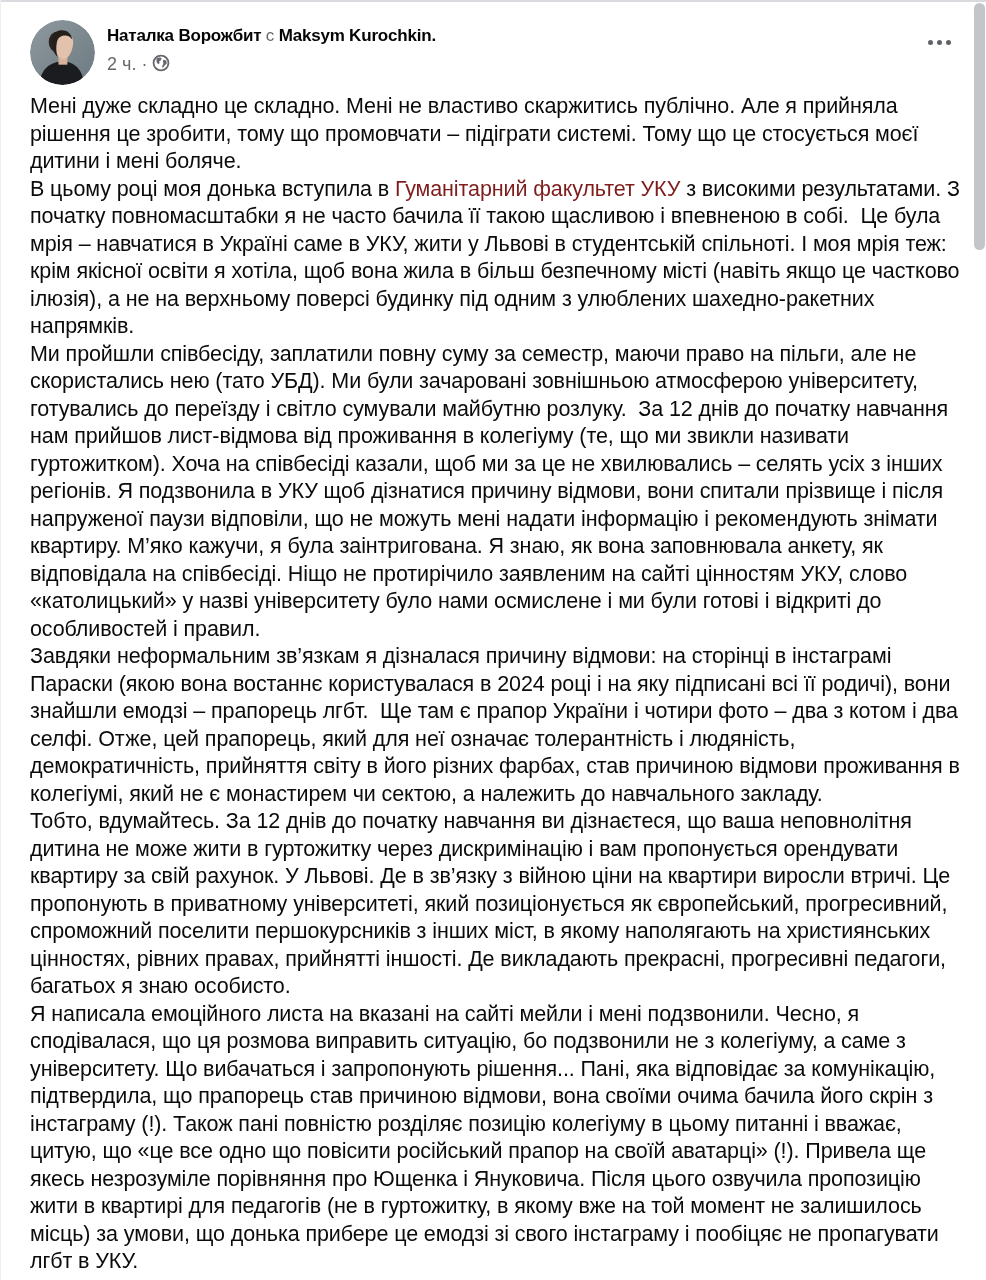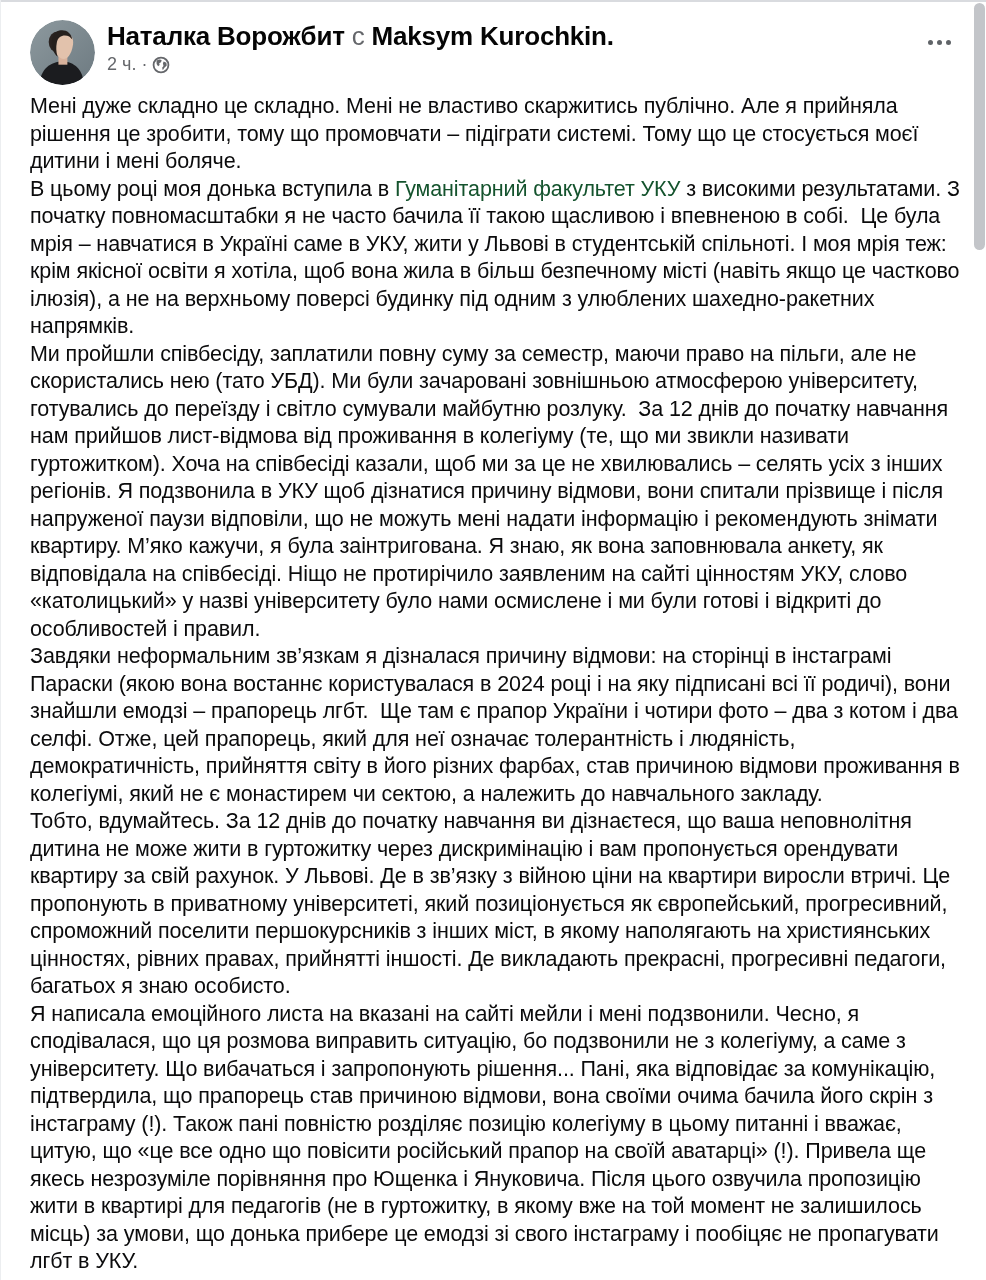--- a/index.html
+++ b/index.html
@@ -28,49 +28,49 @@
     position: relative;
     padding: 20px 30px 0 30px;
     display: flex; align-items: flex-start;
   }
   .avatar {
     width: 65px; height: 65px; border-radius: 50%;
     overflow: hidden; flex: 0 0 auto; cursor: pointer;
   }
   .header-text { margin-left: 12px; padding-top: 2px; }
   .name-line {
-    font-size: 26px; line-height: 28px; color: #050505;
+    font-size: 17px; line-height: 28px; color: #050505;
     font-weight: bold; letter-spacing: -0.2px;
   }
   .name-line .connector { font-weight: normal; color: #65676b; }
   .name-line .suffix { font-weight: bold; color: #050505; }
   .name-line .author, .name-line .co-author { cursor: pointer; }
   .meta-line {
     margin-top: 4px;
-    display: flex; align-items: center; gap: 5px;
+    display: flex; align-items: flex-start; gap: 5px;
     font-size: 18px; color: #65676b;
   }
   .meta-line .timestamp { cursor: pointer; }
   .more-button {
     position: absolute; top: 34px; right: 29px;
     display: flex; gap: 4px; padding: 6px; cursor: pointer;
   }
   .more-button i {
     width: 5px; height: 5px; border-radius: 50%;
     background: #606468; display: block;
   }
   .post-body {
     margin: 8px 26px 0 30px;
     font-size: 21.5px; line-height: 27.5px;
     letter-spacing: -0.1px;
     color: #0b0b0c;
   }
   .post-paragraph { white-space: pre-wrap; }
   .post-link {
-    color: #14532d; text-decoration: none; cursor: pointer;
+    color: #7f1d1d; text-decoration: none; cursor: pointer;
   }
 </style>
 </head>
 <body>
 
 <div class="top-border"></div>
 <div class="left-hairline"></div>
 <div class="scrollbar-thumb"></div>
 
 <div class="post-header">

